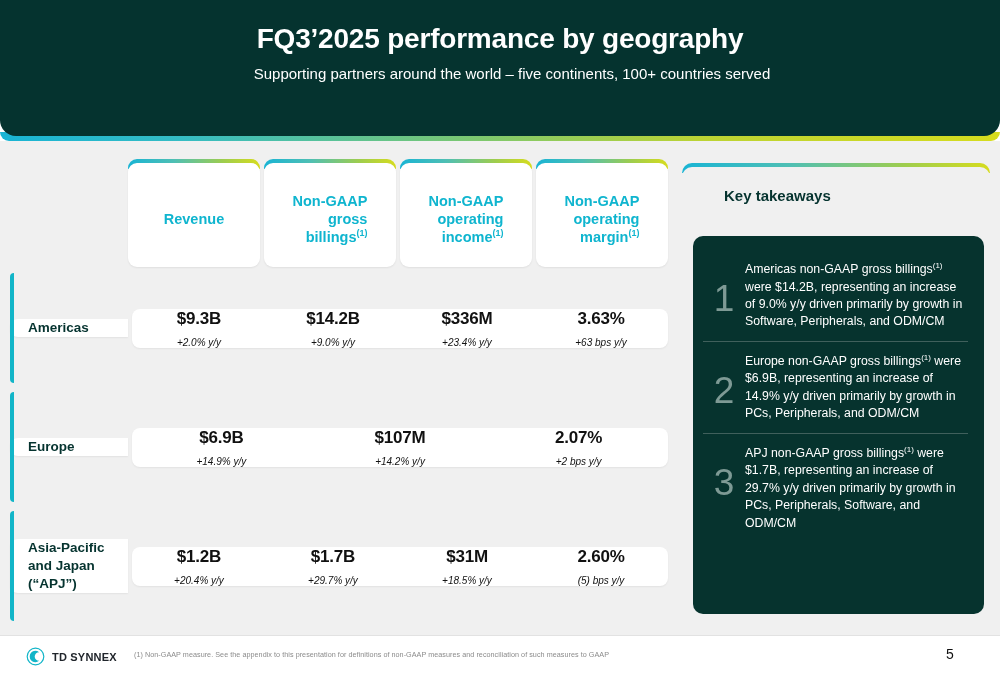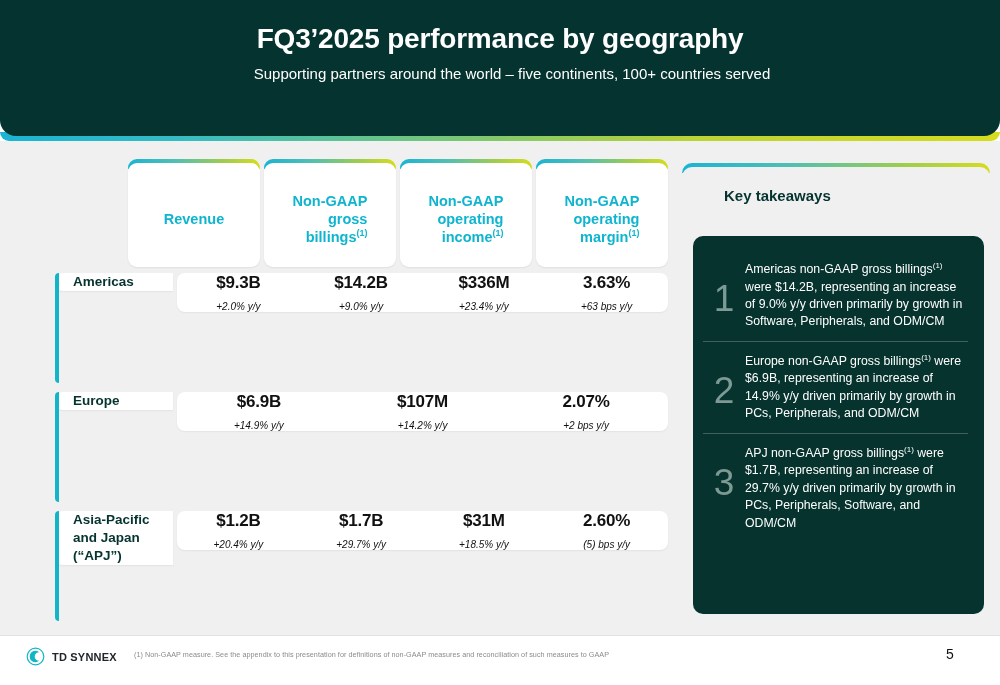--- a/index.html
+++ b/index.html
@@ -122,22 +122,21 @@
     position: absolute;
     left: 10px; top: 273px;
     width: 658px;
     z-index: 4;
   }
   .row {
     position: relative;
     height: 110px;
     margin-bottom: 9px;
     display: flex;
-    align-items: flex-start;
-    margin-left: 45px;
+    align-items: center;
   }
   .row-accent {
     position: absolute;
     left: 0; top: 0;
     width: 4px;
     height: 110px;
     background: #12b5c8;
     border-top-left-radius: 8px;
     border-bottom-left-radius: 8px;
   }

